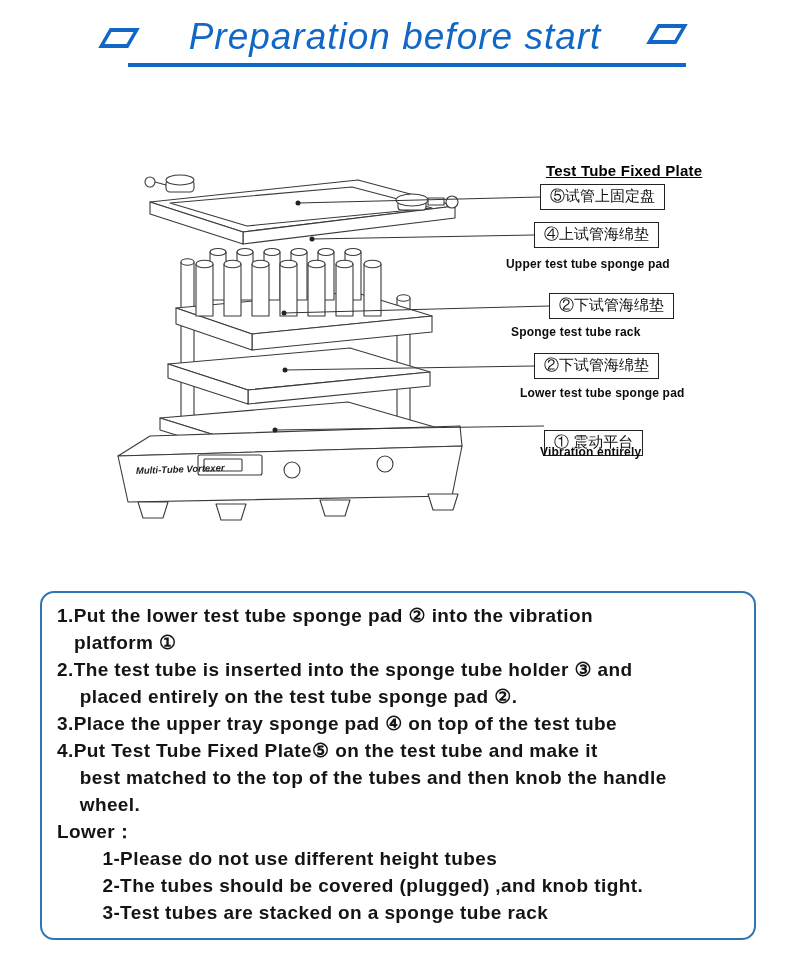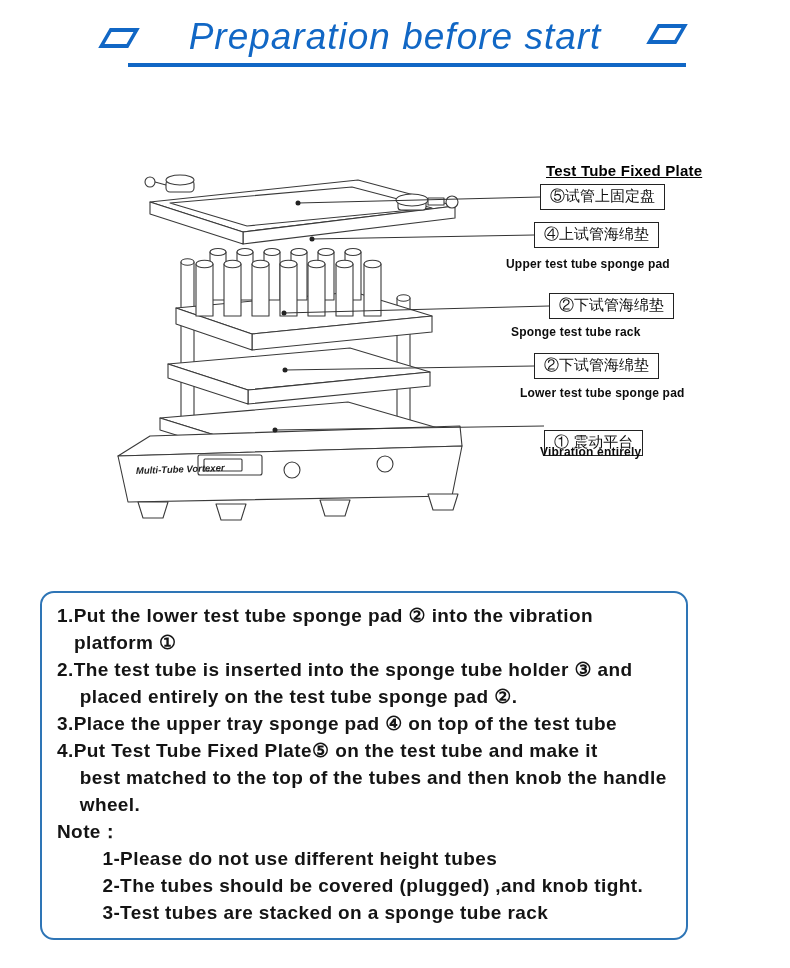--- a/index.html
+++ b/index.html
@@ -27,21 +27,21 @@
   .diagram{position:relative;margin-top:50px;height:440px;}
   .diagram svg{position:absolute;left:0;top:0;}
   .callout-heading{position:absolute;font-size:15px;font-weight:bold;color:#000;
                    text-decoration:underline;white-space:nowrap;letter-spacing:.2px;}
   .callout-box{position:absolute;border:1px solid #222;background:#fff;padding:2px 9px 3px;
                font-size:15px;color:#111;white-space:nowrap;}
   .callout-caption{position:absolute;font-size:12px;font-weight:bold;color:#0c0c0c;
                    white-space:nowrap;letter-spacing:.2px;}
 
   
-  .instructions{position:absolute;left:40px;top:591px;width:648px;
+  .instructions{position:absolute;left:40px;top:591px;width:716px;
                 border:2px solid var(--box-blue);border-radius:14px;
                 padding:9px 4px 12px 15px;background:#fff;}
   .instructions .line{white-space:pre;font-size:19px;line-height:27px;color:#141414;
                       font-weight:600;letter-spacing:.4px;}
 </style>
 </head>
 <body>
 
 <div class="page">
 
@@ -166,19 +166,19 @@
 
   <section class="instructions">
     <div class="line">1.Put the lower test tube sponge pad ② into the vibration</div>
     <div class="line">   platform ①</div>
     <div class="line">2.The test tube is inserted into the sponge tube holder ③ and</div>
     <div class="line">    placed entirely on the test tube sponge pad ②.</div>
     <div class="line">3.Place the upper tray sponge pad ④ on top of the test tube</div>
     <div class="line">4.Put Test Tube Fixed Plate⑤ on the test tube and make it</div>
     <div class="line">    best matched to the top of the tubes and then knob the handle</div>
     <div class="line">    wheel.</div>
-    <div class="line">Note：</div>
+    <div class="line">Lower：</div>
     <div class="line">        1-Please do not use different height tubes</div>
     <div class="line">        2-The tubes should be covered (plugged) ,and knob tight.</div>
     <div class="line">        3-Test tubes are stacked on a sponge tube rack</div>
   </section>
 
 </div>
 
 </body></html>

